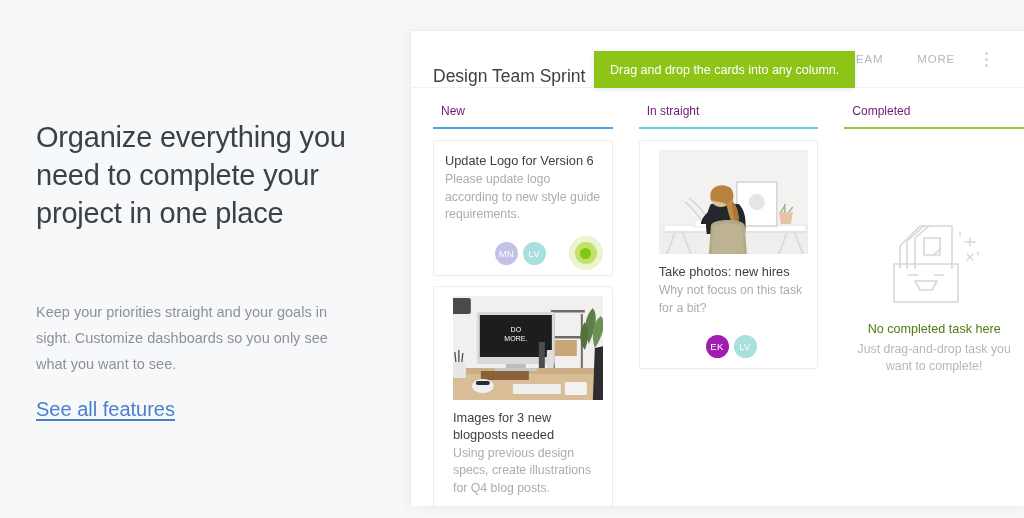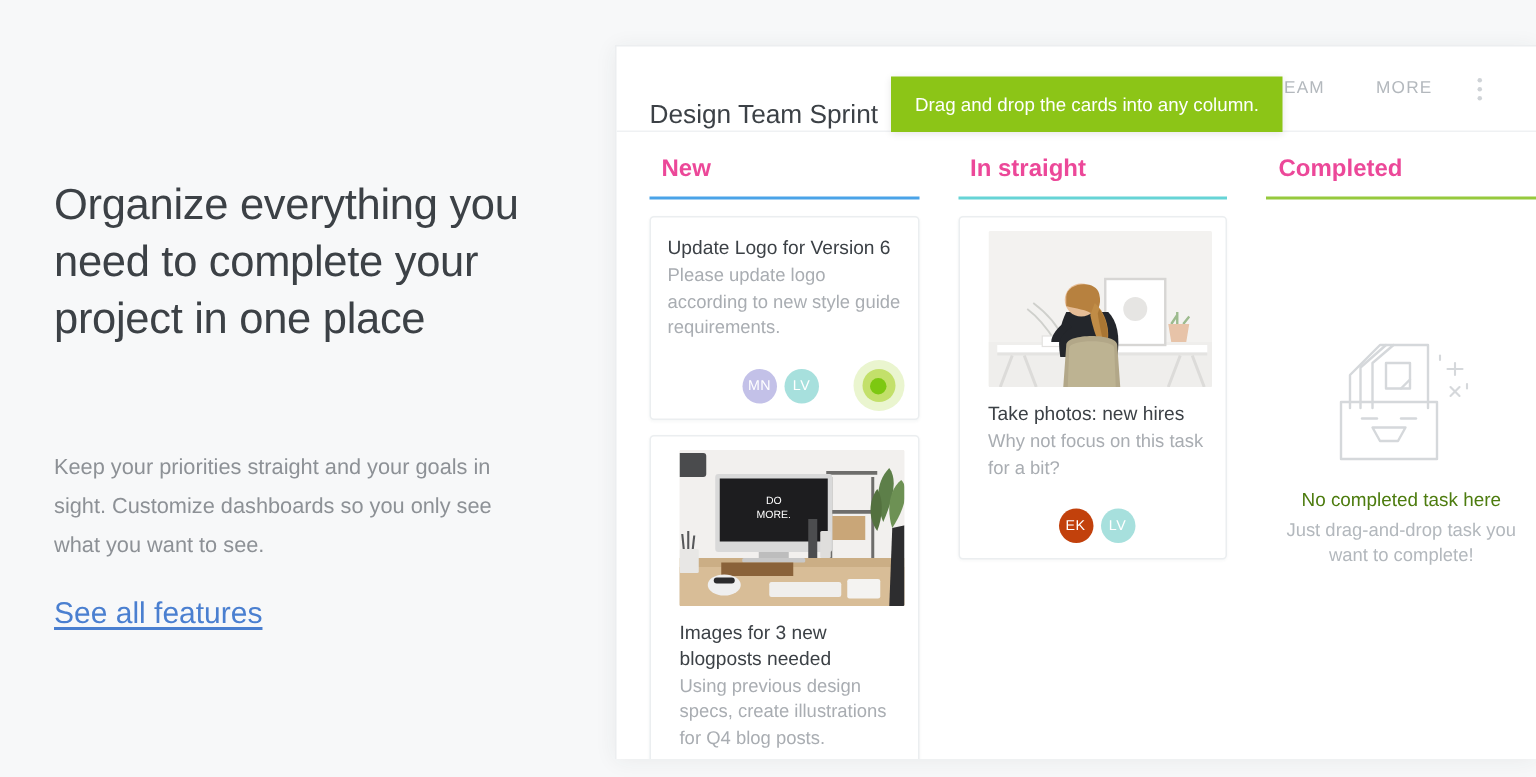--- a/index.html
+++ b/index.html
@@ -162,23 +162,23 @@
   }
 
   .column {
     width: 190px;
     margin-right: 0;
     position: relative;
   }
   .col-gap { width: 26px; flex: none; }
 
   .col-head {
-    font-size: 16px;
-    color: #ec4899;
-    font-weight: 700;
+    font-size: 12px;
+    color: #701a75;
+    font-weight: 400;
     padding: 16px 0 9px 8px;
   }
   .col-rule {
     height: 2px;
     width: 100%;
     margin-bottom: 11px;
   }
   .rule-new { background: #4aa3e8; }
   .rule-prog { background: #66d4d6; }
   .rule-done { background: #96c93d; }
@@ -221,21 +221,21 @@
     font-size: 9.5px;
     color: #ffffff;
     display: flex;
     align-items: center;
     justify-content: center;
     margin-right: 5px;
     letter-spacing: 0.3px;
   }
   .av-mn { background: #c3c1e8; }
   .av-lv { background: #a7e0dd; }
-  .av-ek { background: #c2410c; }
+  .av-ek { background: #a21caf; }
 
   .status-dot {
     position: absolute;
     right: -2px;
     top: 50%;
     transform: translateY(-50%);
     width: 34px; height: 34px;
     border-radius: 50%;
     background: #eaf5cf;
     display: flex;

